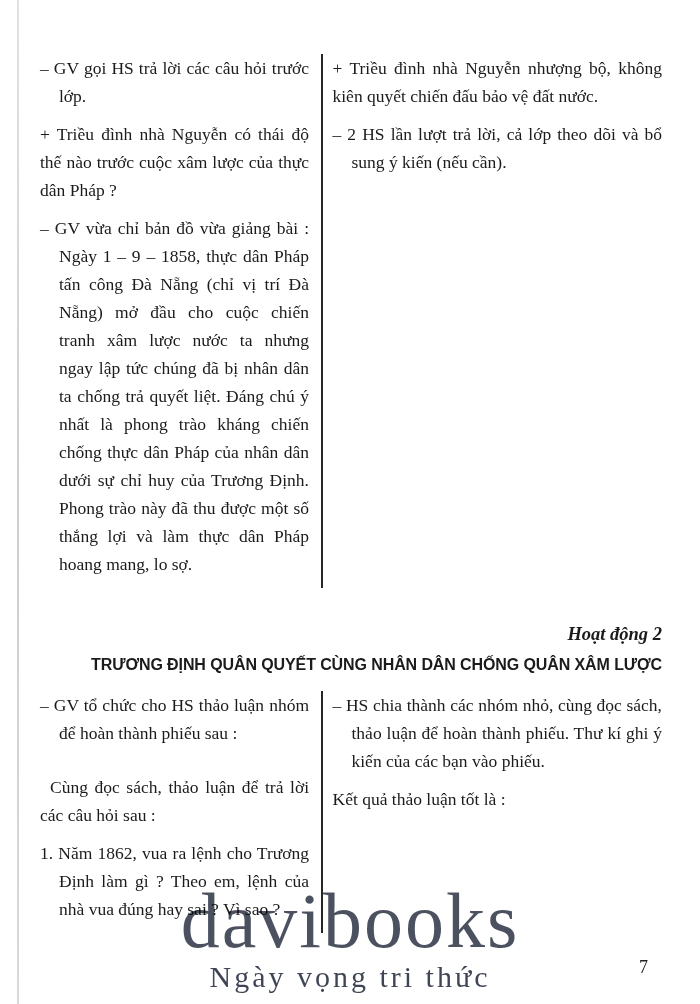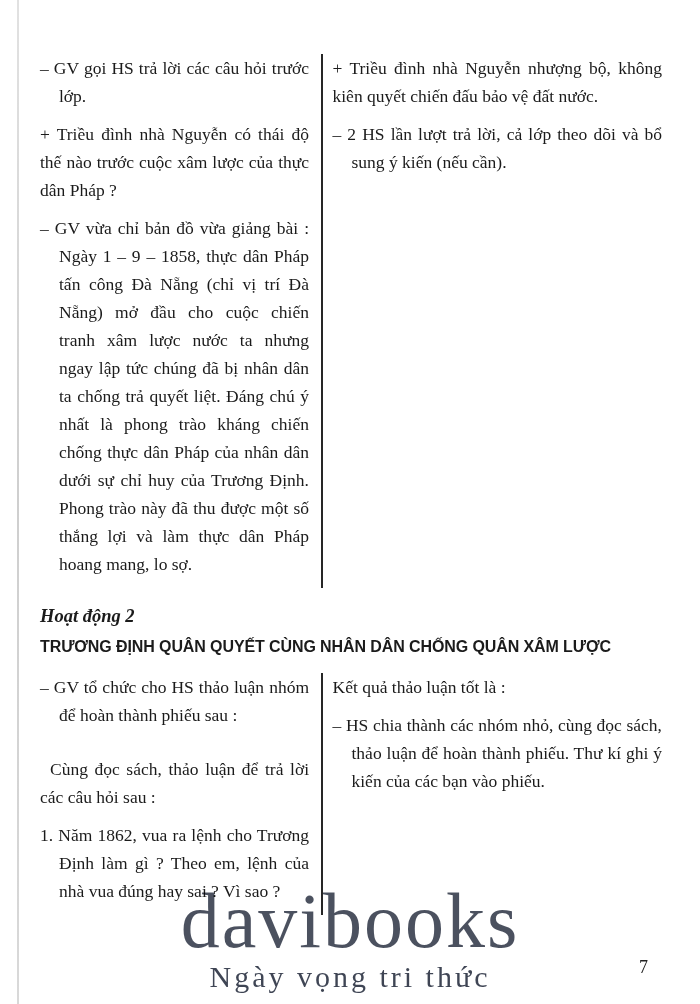--- a/index.html
+++ b/index.html
@@ -26,21 +26,21 @@
   .col-right { flex: 1; padding-left: 10px; }
   p.para {
     margin: 0 0 10px 0;
     font-size: 17.5px;
     line-height: 28px;
     text-align: justify;
   }
   p.hang { padding-left: 19px; text-indent: -19px; }
   p.first-indent { text-indent: 10px; }
   p.gap-top { margin-top: 26px; }
-  .heading-block { text-align: left; margin: 14px 0 14px 0; }
+  .heading-block { text-align: right; margin: 32px 0 14px 0; }
   .activity {
     font-style: italic;
     font-weight: bold;
     font-size: 18.5px;
     line-height: 28px;
   }
   .title {
     font-family: "Liberation Sans", sans-serif;
     font-weight: 700;
     font-size: 16px;
@@ -103,22 +103,22 @@
     </div>
 
     <div class="columns">
       <div class="col-left">
         <p class="para hang">– GV tổ chức cho HS thảo luận nhóm để hoàn thành phiếu sau :</p>
         <p class="para first-indent gap-top">Cùng đọc sách, thảo luận để trả lời các câu hỏi sau :</p>
         <p class="para hang">1. Năm 1862, vua ra lệnh cho Trương Định làm gì ? Theo em, lệnh của nhà vua đúng hay sai ? Vì sao ?</p>
       </div>
       <div class="divider"></div>
       <div class="col-right">
+        <p class="para hang">– HS chia thành các nhóm nhỏ, cùng đọc sách, thảo luận để hoàn thành phiếu. Thư kí ghi ý kiến của các bạn vào phiếu.</p>
         <p class="para">Kết quả thảo luận tốt là :</p>
-        <p class="para hang">– HS chia thành các nhóm nhỏ, cùng đọc sách, thảo luận để hoàn thành phiếu. Thư kí ghi ý kiến của các bạn vào phiếu.</p>
       </div>
     </div>
 
   </div>
 
   <div class="watermark">
     <div class="wm-brand">davibooks</div>
     <div class="wm-slogan">Ngày vọng tri thức</div>
   </div>
 

